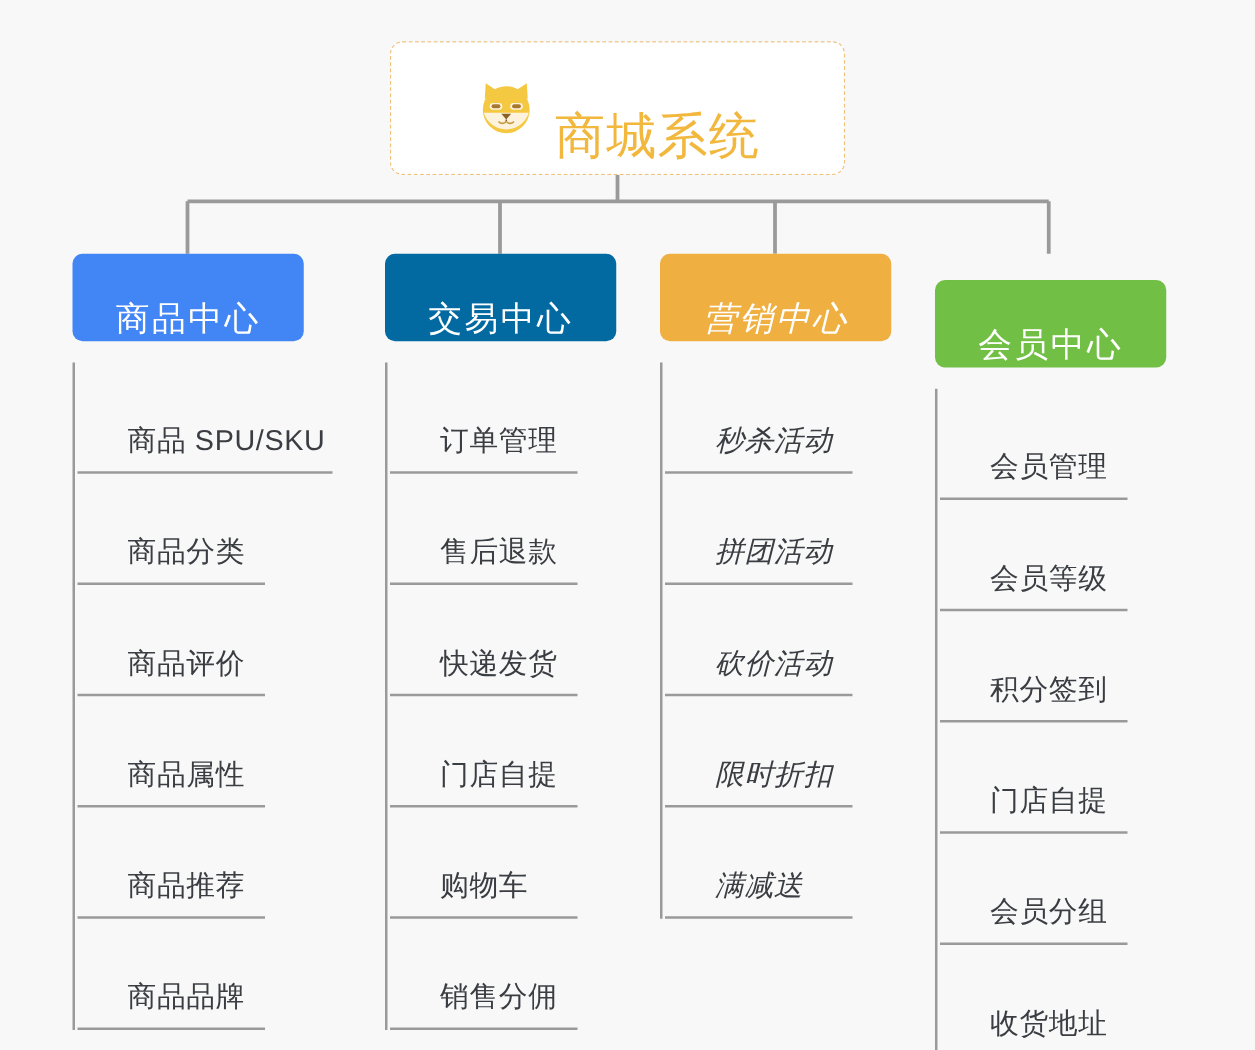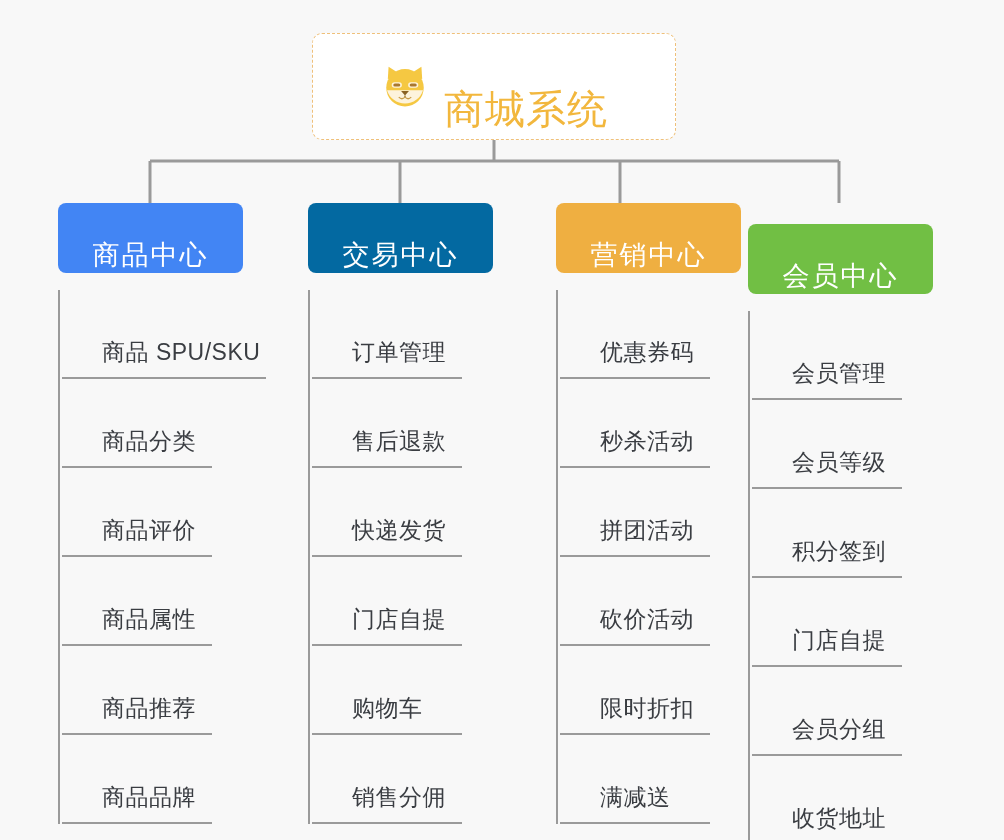--- a/index.html
+++ b/index.html
@@ -61,21 +61,21 @@
   }
 
   
   .column {
     position: absolute;
     top: 203px;
     width: 185px;
   }
   .col-0 { left: 58px; }
   .col-1 { left: 308px; }
-  .col-2 { left: 556px; }
+  .col-2 { left: 528px; font-style: italic; }
   .col-3 { left: 748px; margin-top: 21px; }
 
   .col-header {
     height: 70px;
     border-radius: 8px;
     display: flex;
     align-items: flex-end;
     justify-content: center;
     color: #ffffff;
     font-size: 27px;
@@ -207,23 +207,20 @@
         </div>
     </div>
   </div>
 
   <div class="column col-2">
     <div class="col-header" style="background:#efaf41">
       <span>营销中心</span>
     </div>
     <div class="leaf-list">
       <div class="leaf-item">
-          <span class="leaf-label">优惠券码</span>
-        </div>
-      <div class="leaf-item">
           <span class="leaf-label">秒杀活动</span>
         </div>
       <div class="leaf-item">
           <span class="leaf-label">拼团活动</span>
         </div>
       <div class="leaf-item">
           <span class="leaf-label">砍价活动</span>
         </div>
       <div class="leaf-item">
           <span class="leaf-label">限时折扣</span>

